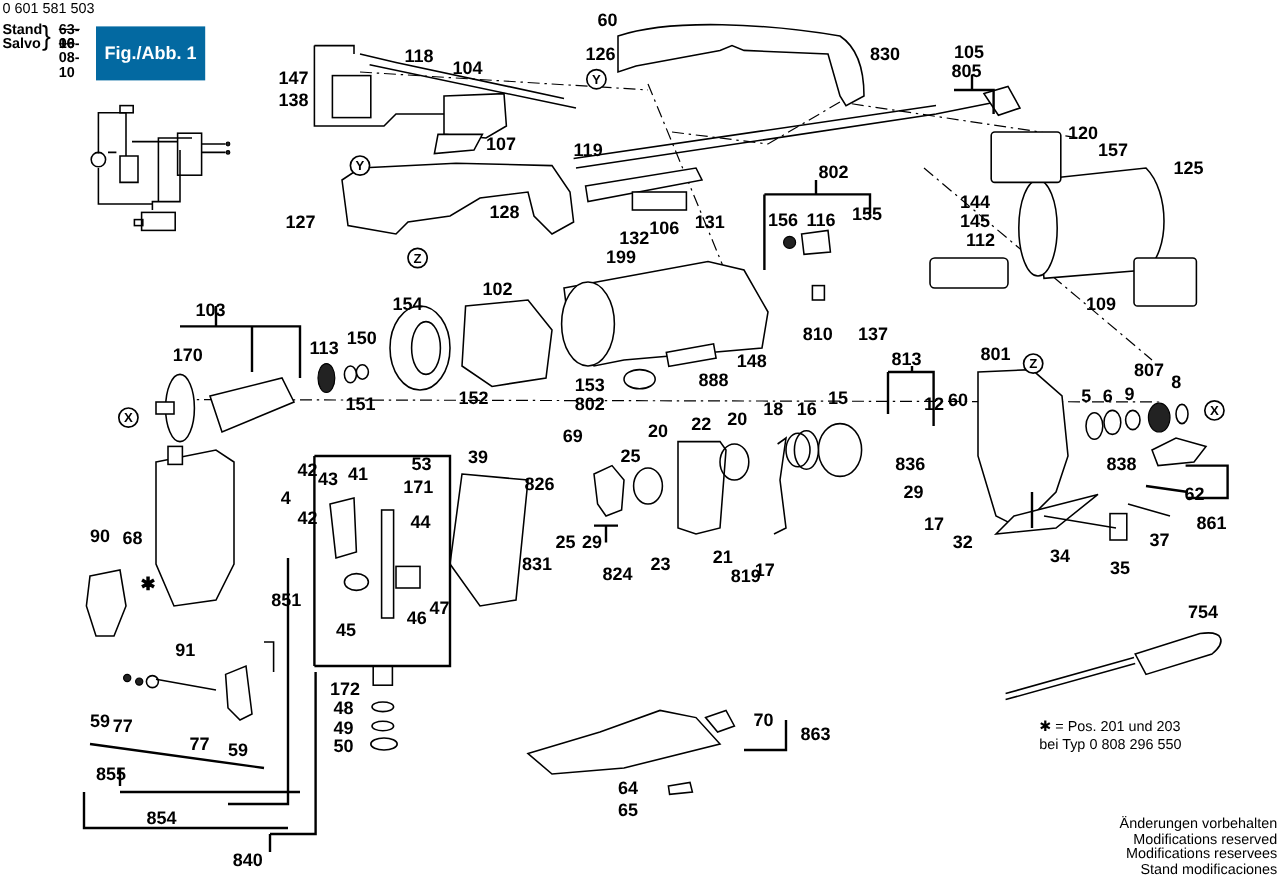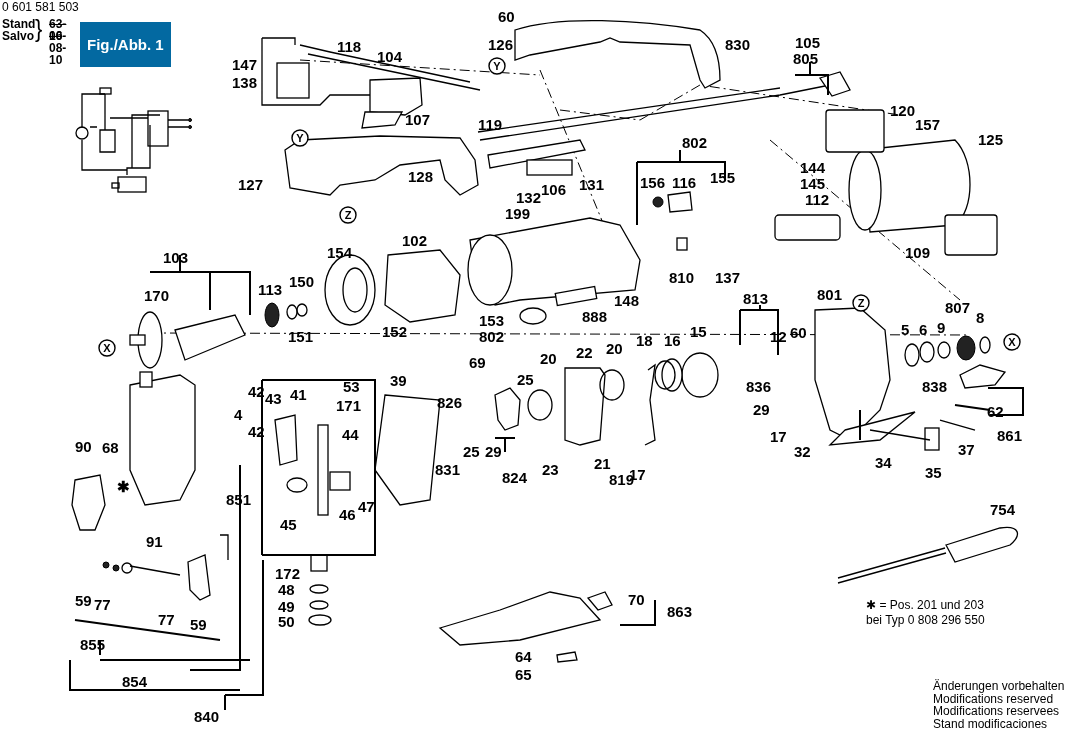--- a/index.html
+++ b/index.html
@@ -11,21 +11,21 @@
   .stand .val{position:absolute;left:47px;}
   .stand .struck{text-decoration:line-through;}
   .brace{position:absolute;left:35px;top:19px;font-size:22px;line-height:22px;transform:scaleY(1.05);}
   .figbadge{position:absolute;left:80px;top:22px;background:#0369a1;color:#fff;font-weight:bold;font-size:15px;padding:14px 7px;line-height:17px;}
   svg#diagram{position:absolute;left:0;top:0;}
   .lbl{font-family:"Liberation Sans",sans-serif;font-weight:bold;font-size:15px;fill:#000;}
   .circ-lbl{font-family:"Liberation Sans",sans-serif;font-weight:bold;font-size:11px;fill:#000;}
   .note{position:absolute;left:866px;top:586px;font-size:12px;line-height:15px;margin-top:12px;}
   .note b{font-weight:normal;}
   .footer{position:absolute;left:933px;top:680px;font-size:12px;line-height:12.5px;}
-  .footer span{display:block;}
+  .footer span{display:block;text-align:right;}
   .part{fill:none;stroke:#000;stroke-width:1.3;}
   .partf{fill:#fff;stroke:#000;stroke-width:1.3;}
   .dark{fill:#222;stroke:#000;stroke-width:1;}
   .br{stroke:#000;stroke-width:2;fill:none;}
   .dash{stroke:#000;stroke-width:1;fill:none;stroke-dasharray:10 4 2 4;}
 </style>
 </head>
 <body>
 
 <div class="hdr">

